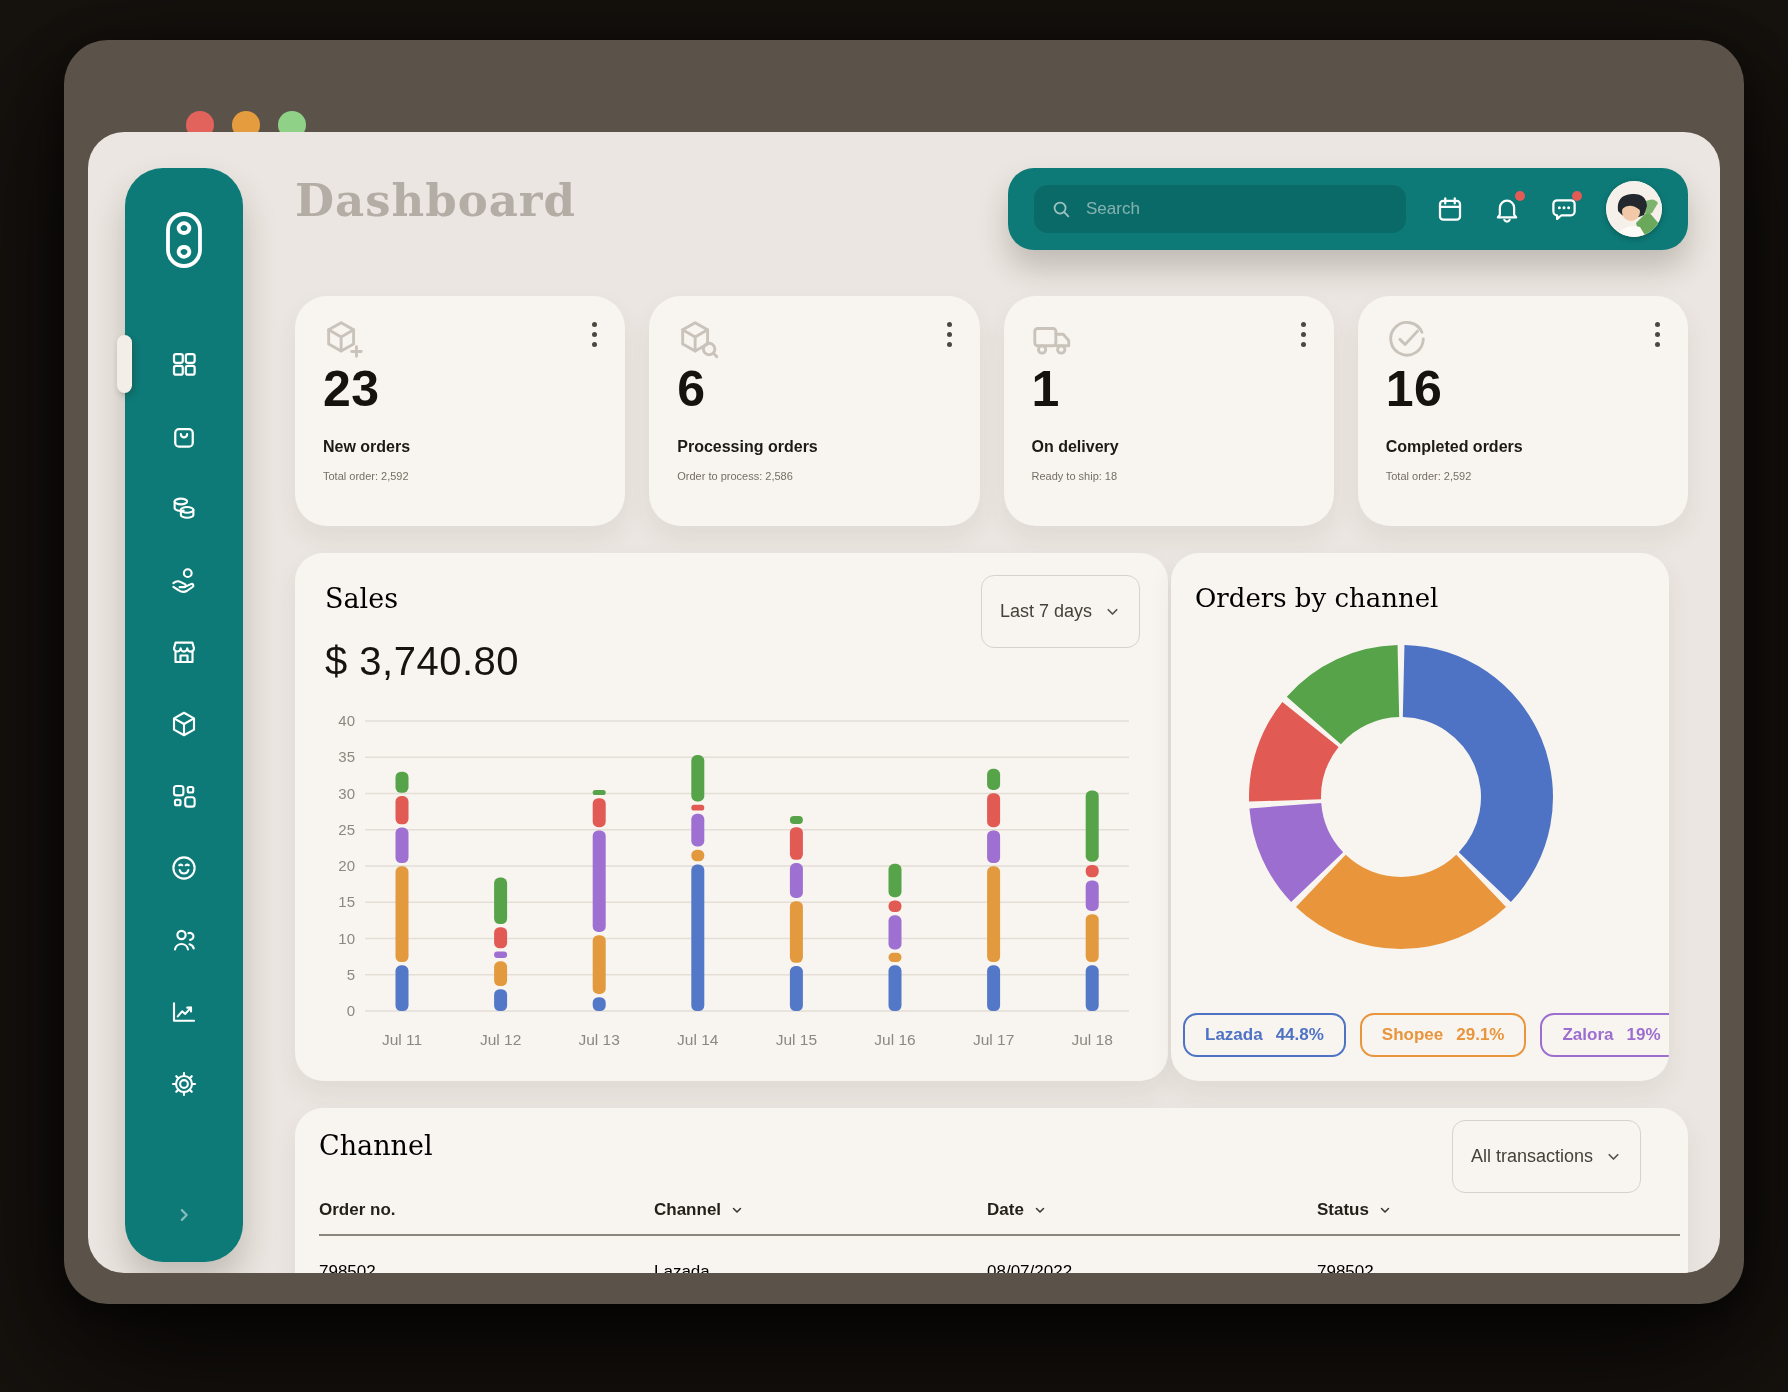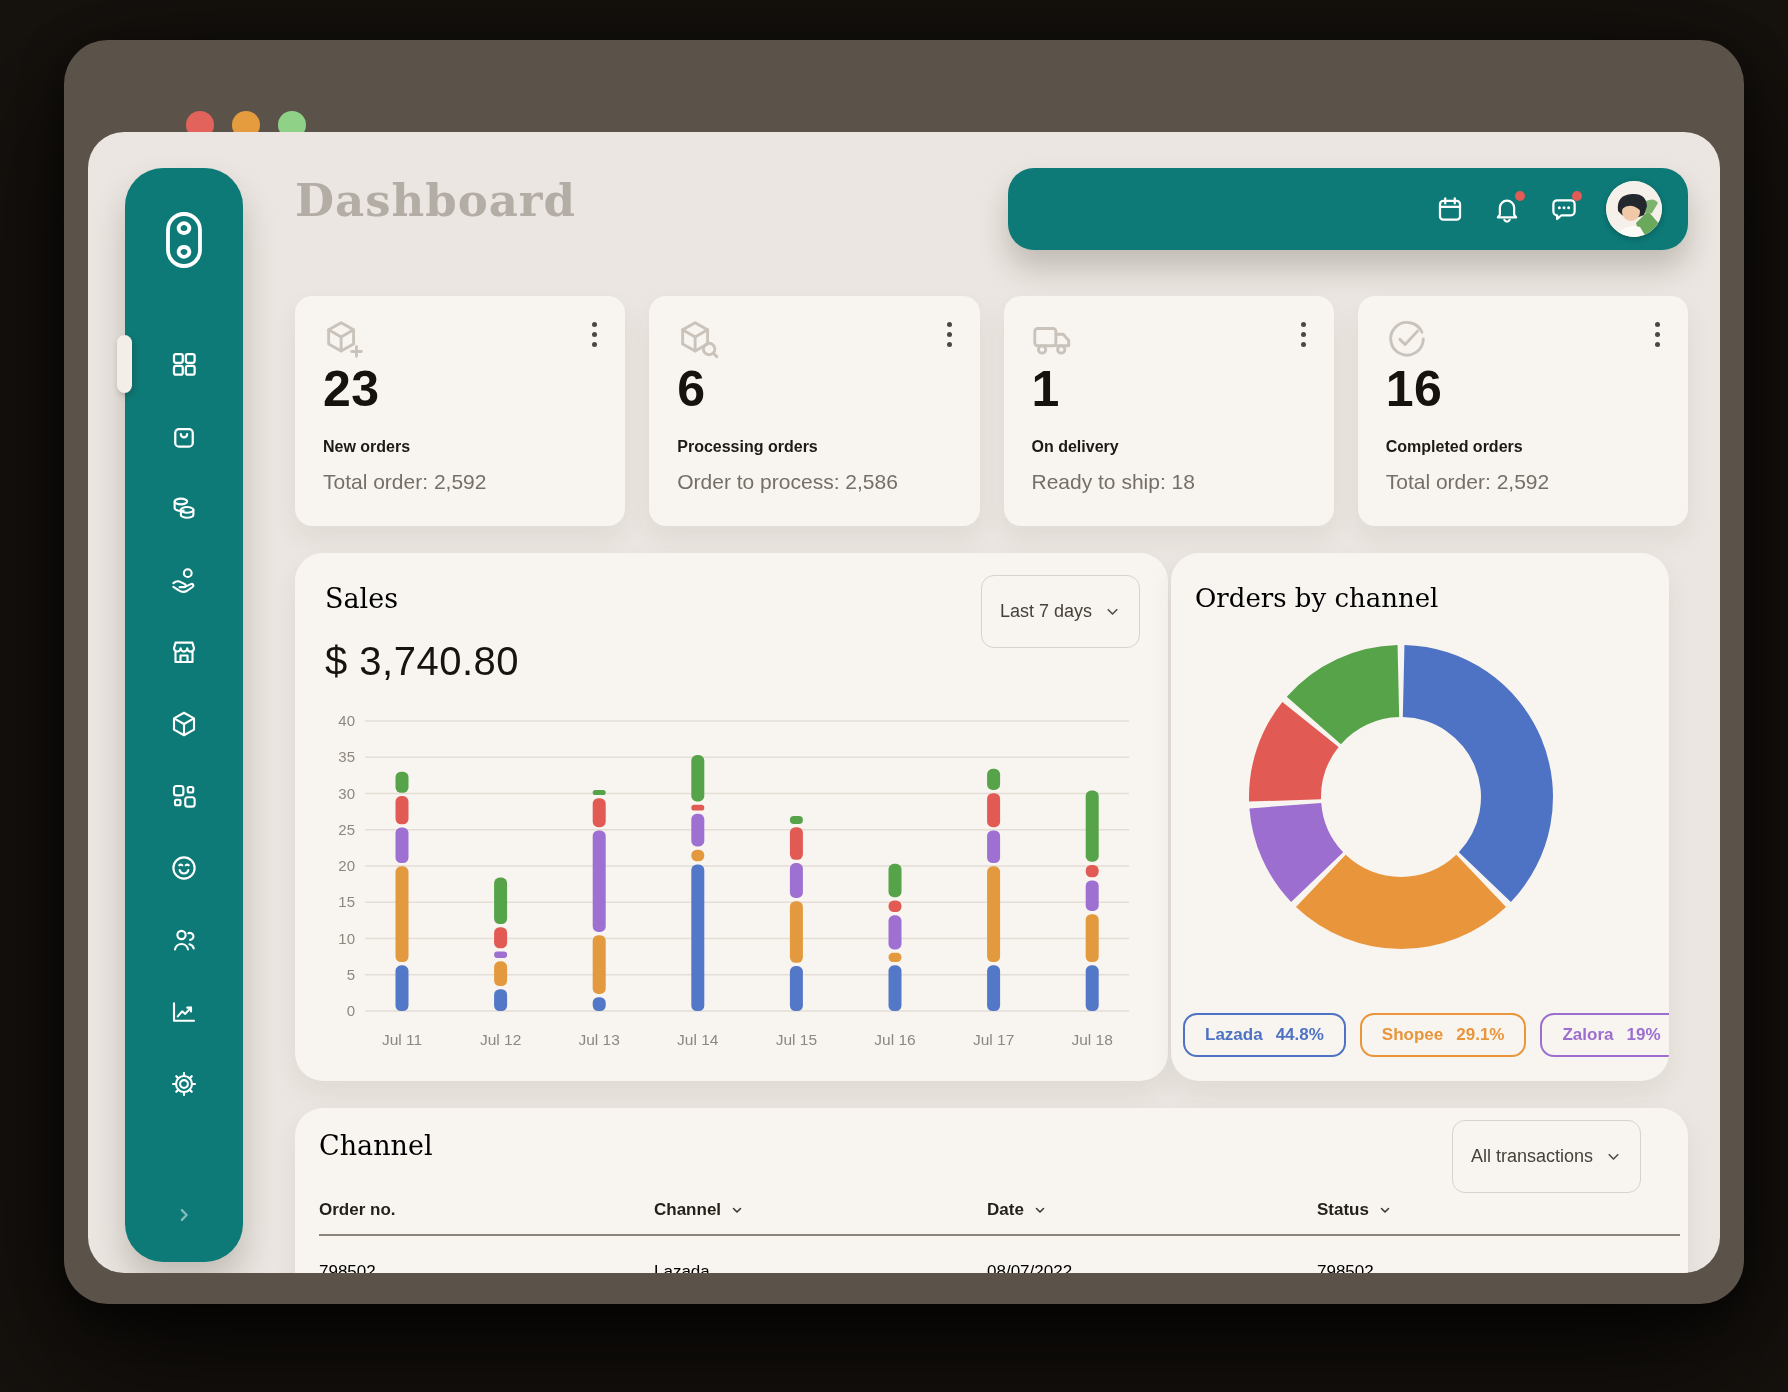--- a/index.html
+++ b/index.html
@@ -61,29 +61,29 @@
   .ticon{position:relative;width:30px;height:30px;cursor:pointer}
   .reddot{position:absolute;top:-3px;right:-3px;width:10px;height:10px;border-radius:50%;background:#e25b55}
   .avatar{
     width:56px;height:56px;border-radius:50%;overflow:hidden;background:#f5f0e9;cursor:pointer;
     box-shadow:0 2px 6px rgba(0,0,0,.25);
   }
 
   
   .stats{position:absolute;left:207px;top:164px;width:1393px;display:flex;gap:24px}
   .stat-card{
-    flex:1;height:230px;background:#f8f4ef;border-radius:17px;position:relative;
+    flex:1;height:230px;background:#f8f4ef;border-radius:32px;position:relative;
     padding:23px 28px;box-sizing:border-box;box-shadow:0 12px 26px rgba(70,58,45,.07);
   }
   .stat-icon{position:absolute;top:20px;left:26px}
   .kebab{position:absolute;top:26px;right:28px;display:flex;flex-direction:column;gap:5px;cursor:pointer}
   .kebab i{width:5px;height:5px;border-radius:50%;background:#4c473f}
   .stat-num{position:absolute;top:64px;left:28px;font-size:50px;font-weight:700;color:#16130e;letter-spacing:.5px}
   .stat-label{position:absolute;top:142px;left:28px;font-size:16px;font-weight:700;color:#1d1914}
-  .stat-sub{position:absolute;top:174px;left:28px;font-size:21px;color:#756f67}
+  .stat-sub{position:absolute;top:174px;left:28px;font-size:11px;color:#756f67}
 
   
   .card{background:#f8f4ef;border-radius:28px;position:absolute;box-shadow:0 12px 26px rgba(70,58,45,.07)}
   .serif-title{font-family:"DejaVu Serif",serif;font-weight:400;color:#000000}
 
   
   .sales{left:207px;top:421px;width:873px;height:528px}
   .sales-title{position:absolute;left:30px;top:30px;font-size:27px}
   .sales-amount{position:absolute;left:30px;top:86px;font-size:40px;color:#17130e;letter-spacing:.5px}
   .dd{
@@ -226,20 +226,27 @@
       <div class="expander">
         <svg width="26" height="26" viewBox="0 0 24 24" fill="none" stroke="#fff" stroke-width="2" stroke-linecap="round" stroke-linejoin="round">
           <path d="M10 7.5 l4.5 4.5 L10 16.5"></path>
         </svg>
       </div>
     </div>
 
     <div class="page-title">Dashboard</div>
 
     <div class="topbar">
+      <div class="searchbox">
+        <svg width="22" height="22" viewBox="0 0 24 24" fill="none" stroke="#9cc3c0" stroke-width="2" stroke-linecap="round">
+          <circle cx="11" cy="11" r="6"></circle>
+            <path d="M15.5 15.5 L20 20"></path>
+        </svg>
+        <input type="text" placeholder="Search" style="">
+      </div>
       <div class="top-icons">
         <div class="ticon">
           <svg width="30" height="30" viewBox="0 0 24 24" fill="none" stroke="#fff" stroke-width="1.8" stroke-linecap="round">
             <rect x="4" y="5.5" width="16" height="15" rx="2.6"></rect>
             <path d="M8.2 3.5 v4 M15.8 3.5 v4 M4 10.2 h16"></path>
           </svg>
         </div>
         <div class="ticon">
           <svg width="30" height="30" viewBox="0 0 24 24" fill="none" stroke="#fff" stroke-width="1.8" stroke-linecap="round" stroke-linejoin="round">
             <path d="M6.3 16.5 v-5.5 a5.7 5.7 0 0 1 11.4 0 v5.5 l1.6 2.2 H4.7 Z"></path>

